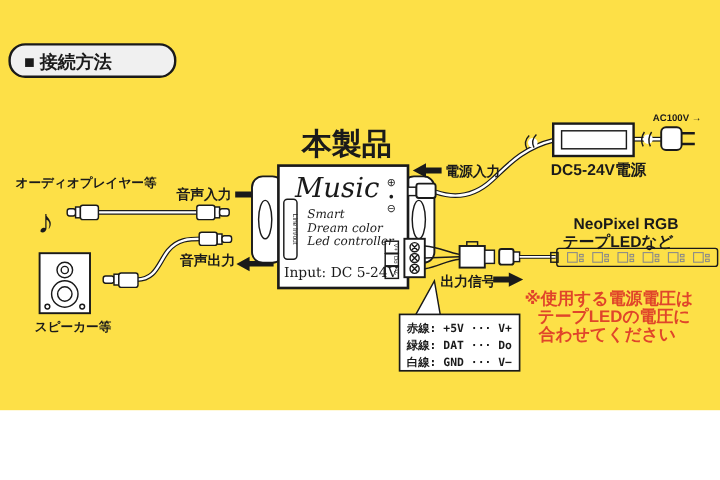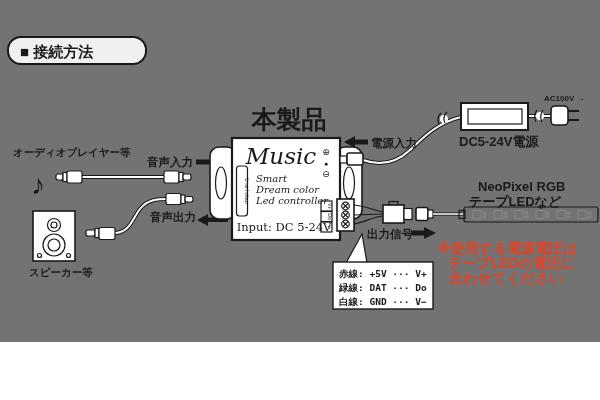--- a/index.html
+++ b/index.html
@@ -1,16 +1,16 @@
 <!DOCTYPE html>
 <html><head>
 <meta charset="utf-8">
 <style>
   html,body{margin:0;padding:0;background:#fff;}
-  #stage{position:relative;width:600px;height:342px;background:#737373;overflow:hidden;}
+  #stage{position:relative;width:600px;height:342px;background:#fde047;overflow:hidden;}
   svg text{font-family:'Liberation Sans','DejaVu Sans',sans-serif;fill:#1a1a1a;}
   .jp{font-weight:bold;}
   .serif{font-family:'DejaVu Serif','Liberation Serif',serif;}
   .it{font-style:italic;}
   .mono{font-family:'DejaVu Sans Mono','Liberation Mono',monospace;font-weight:bold;}
   .thin{fill:none;stroke:#1a1a1a;stroke-width:1.2;}
   .thinf{fill:#ffffff;stroke:#1a1a1a;stroke-width:1.2;}
   .med{fill:#ffffff;stroke:#1a1a1a;stroke-width:1.6;}
   .cabo{fill:none;stroke:#1a1a1a;stroke-width:4;}
   .cabi{fill:none;stroke:#ffffff;stroke-width:2;}

